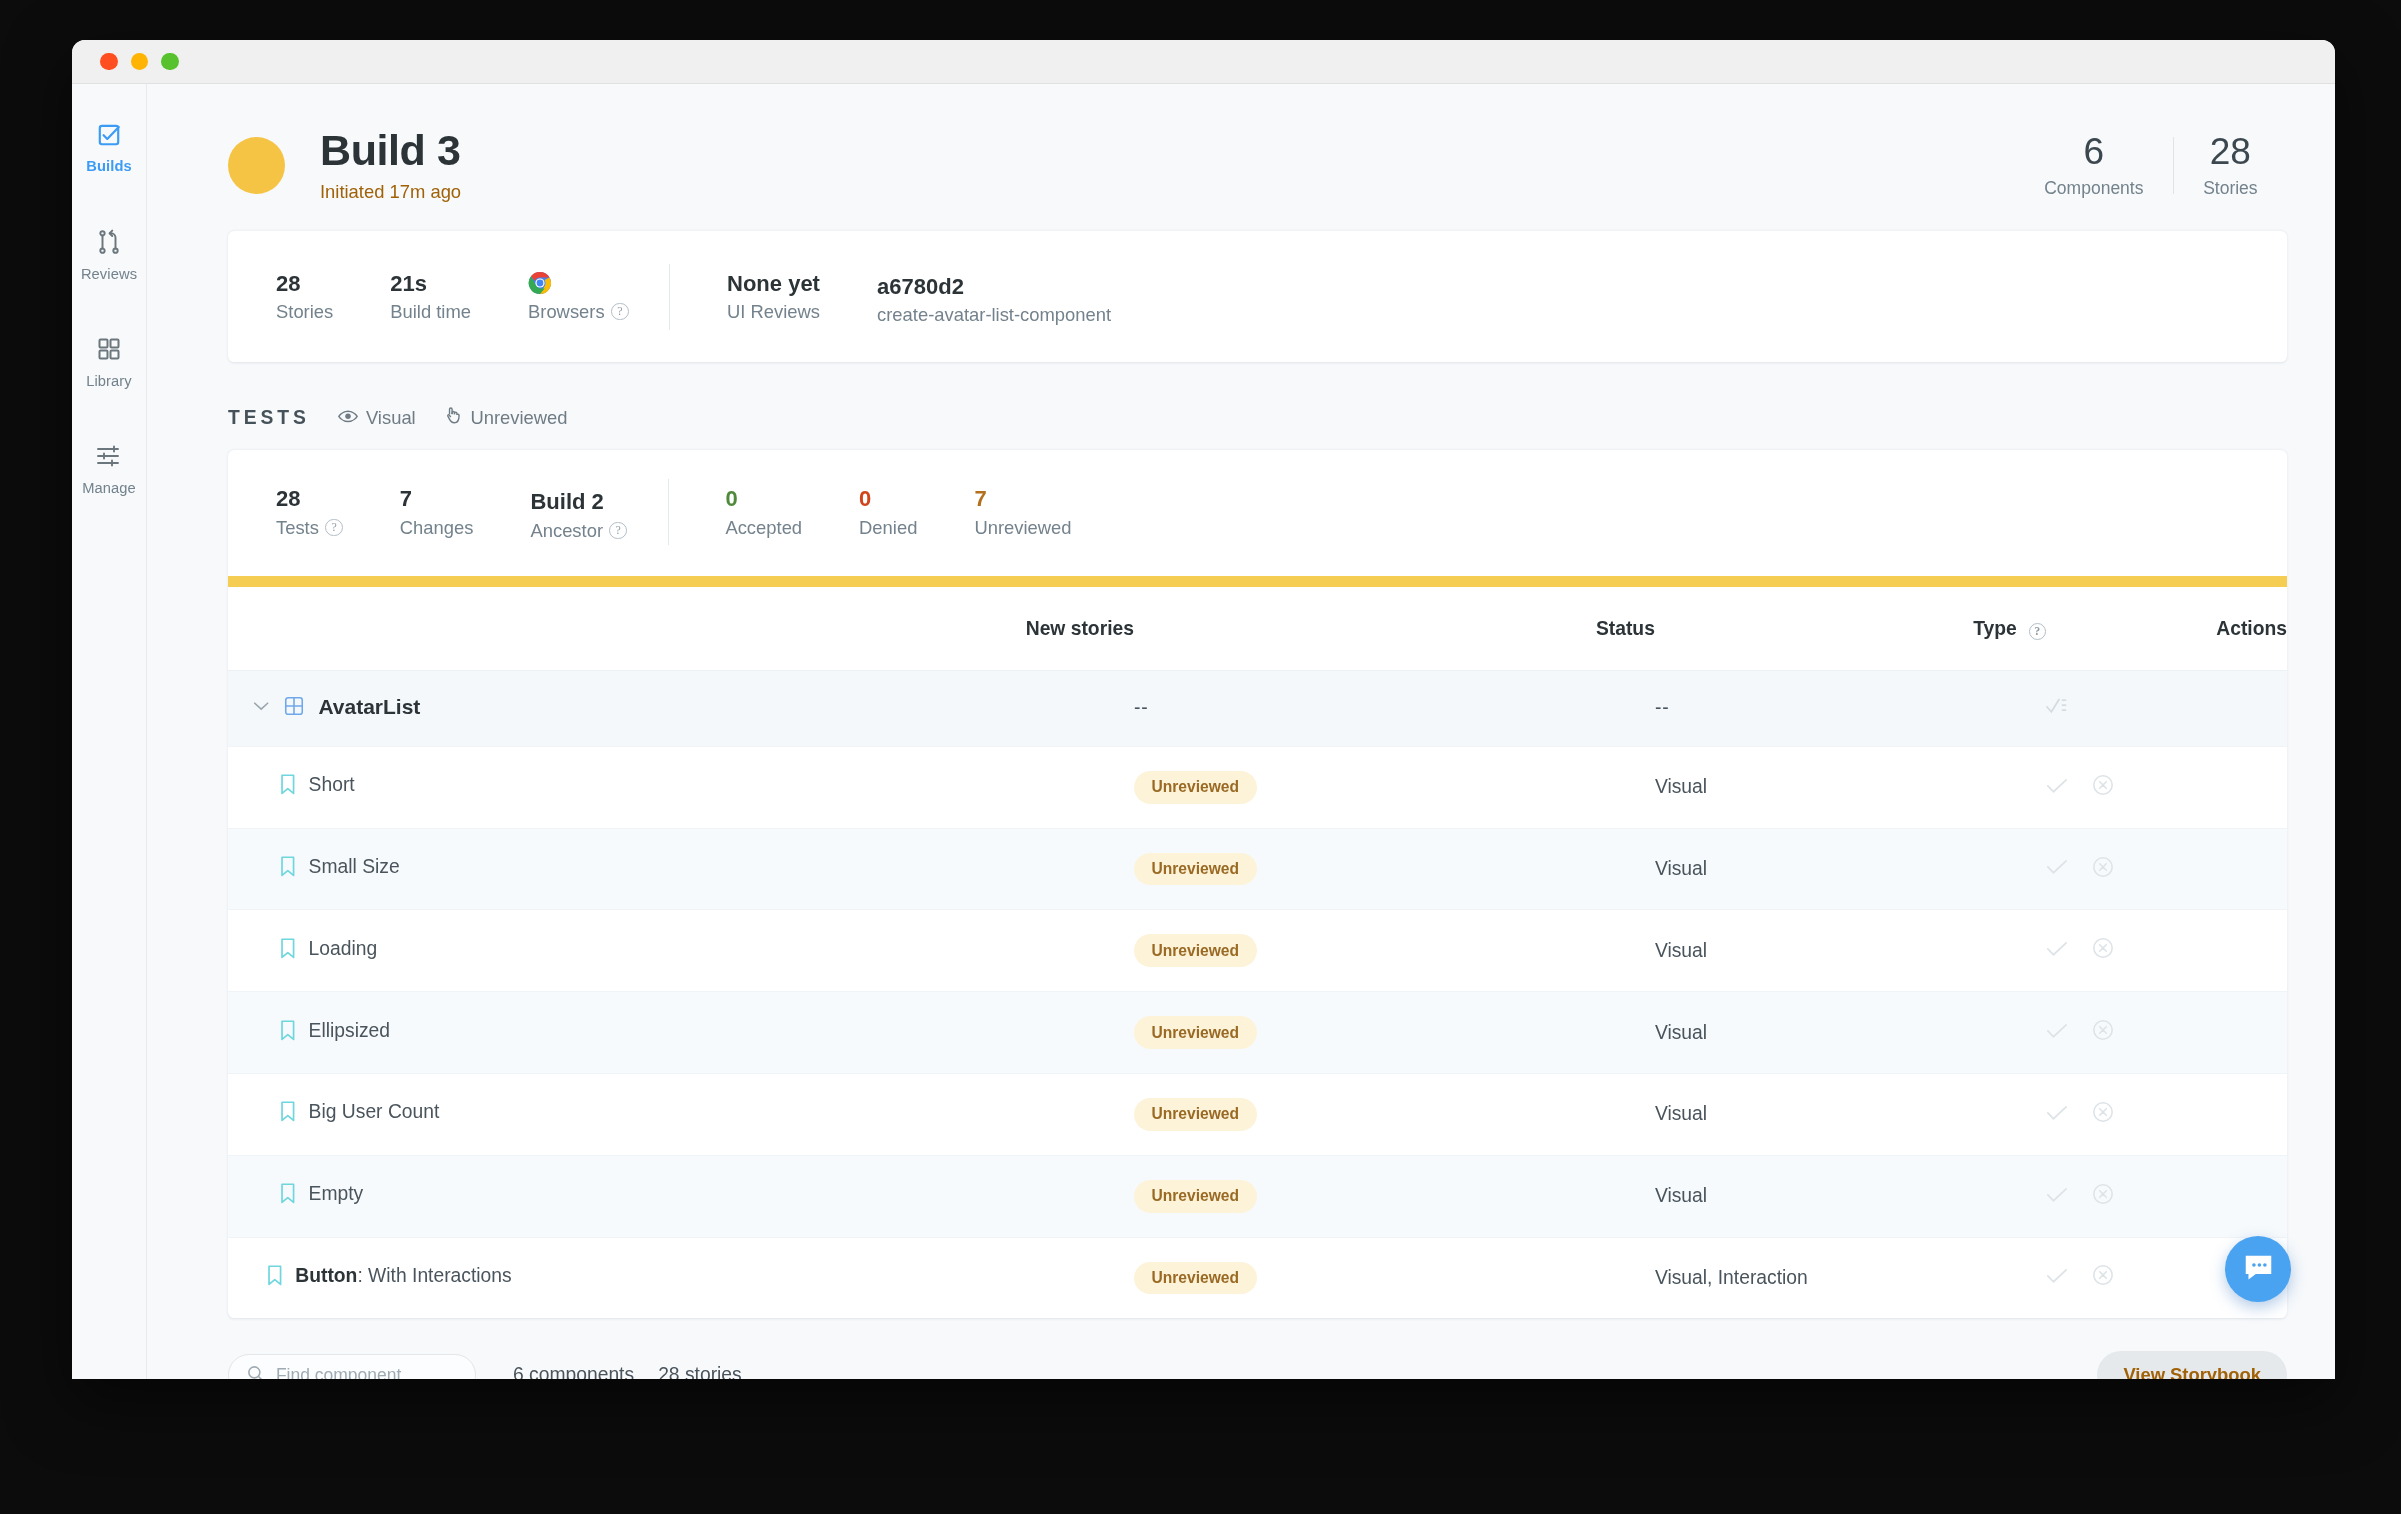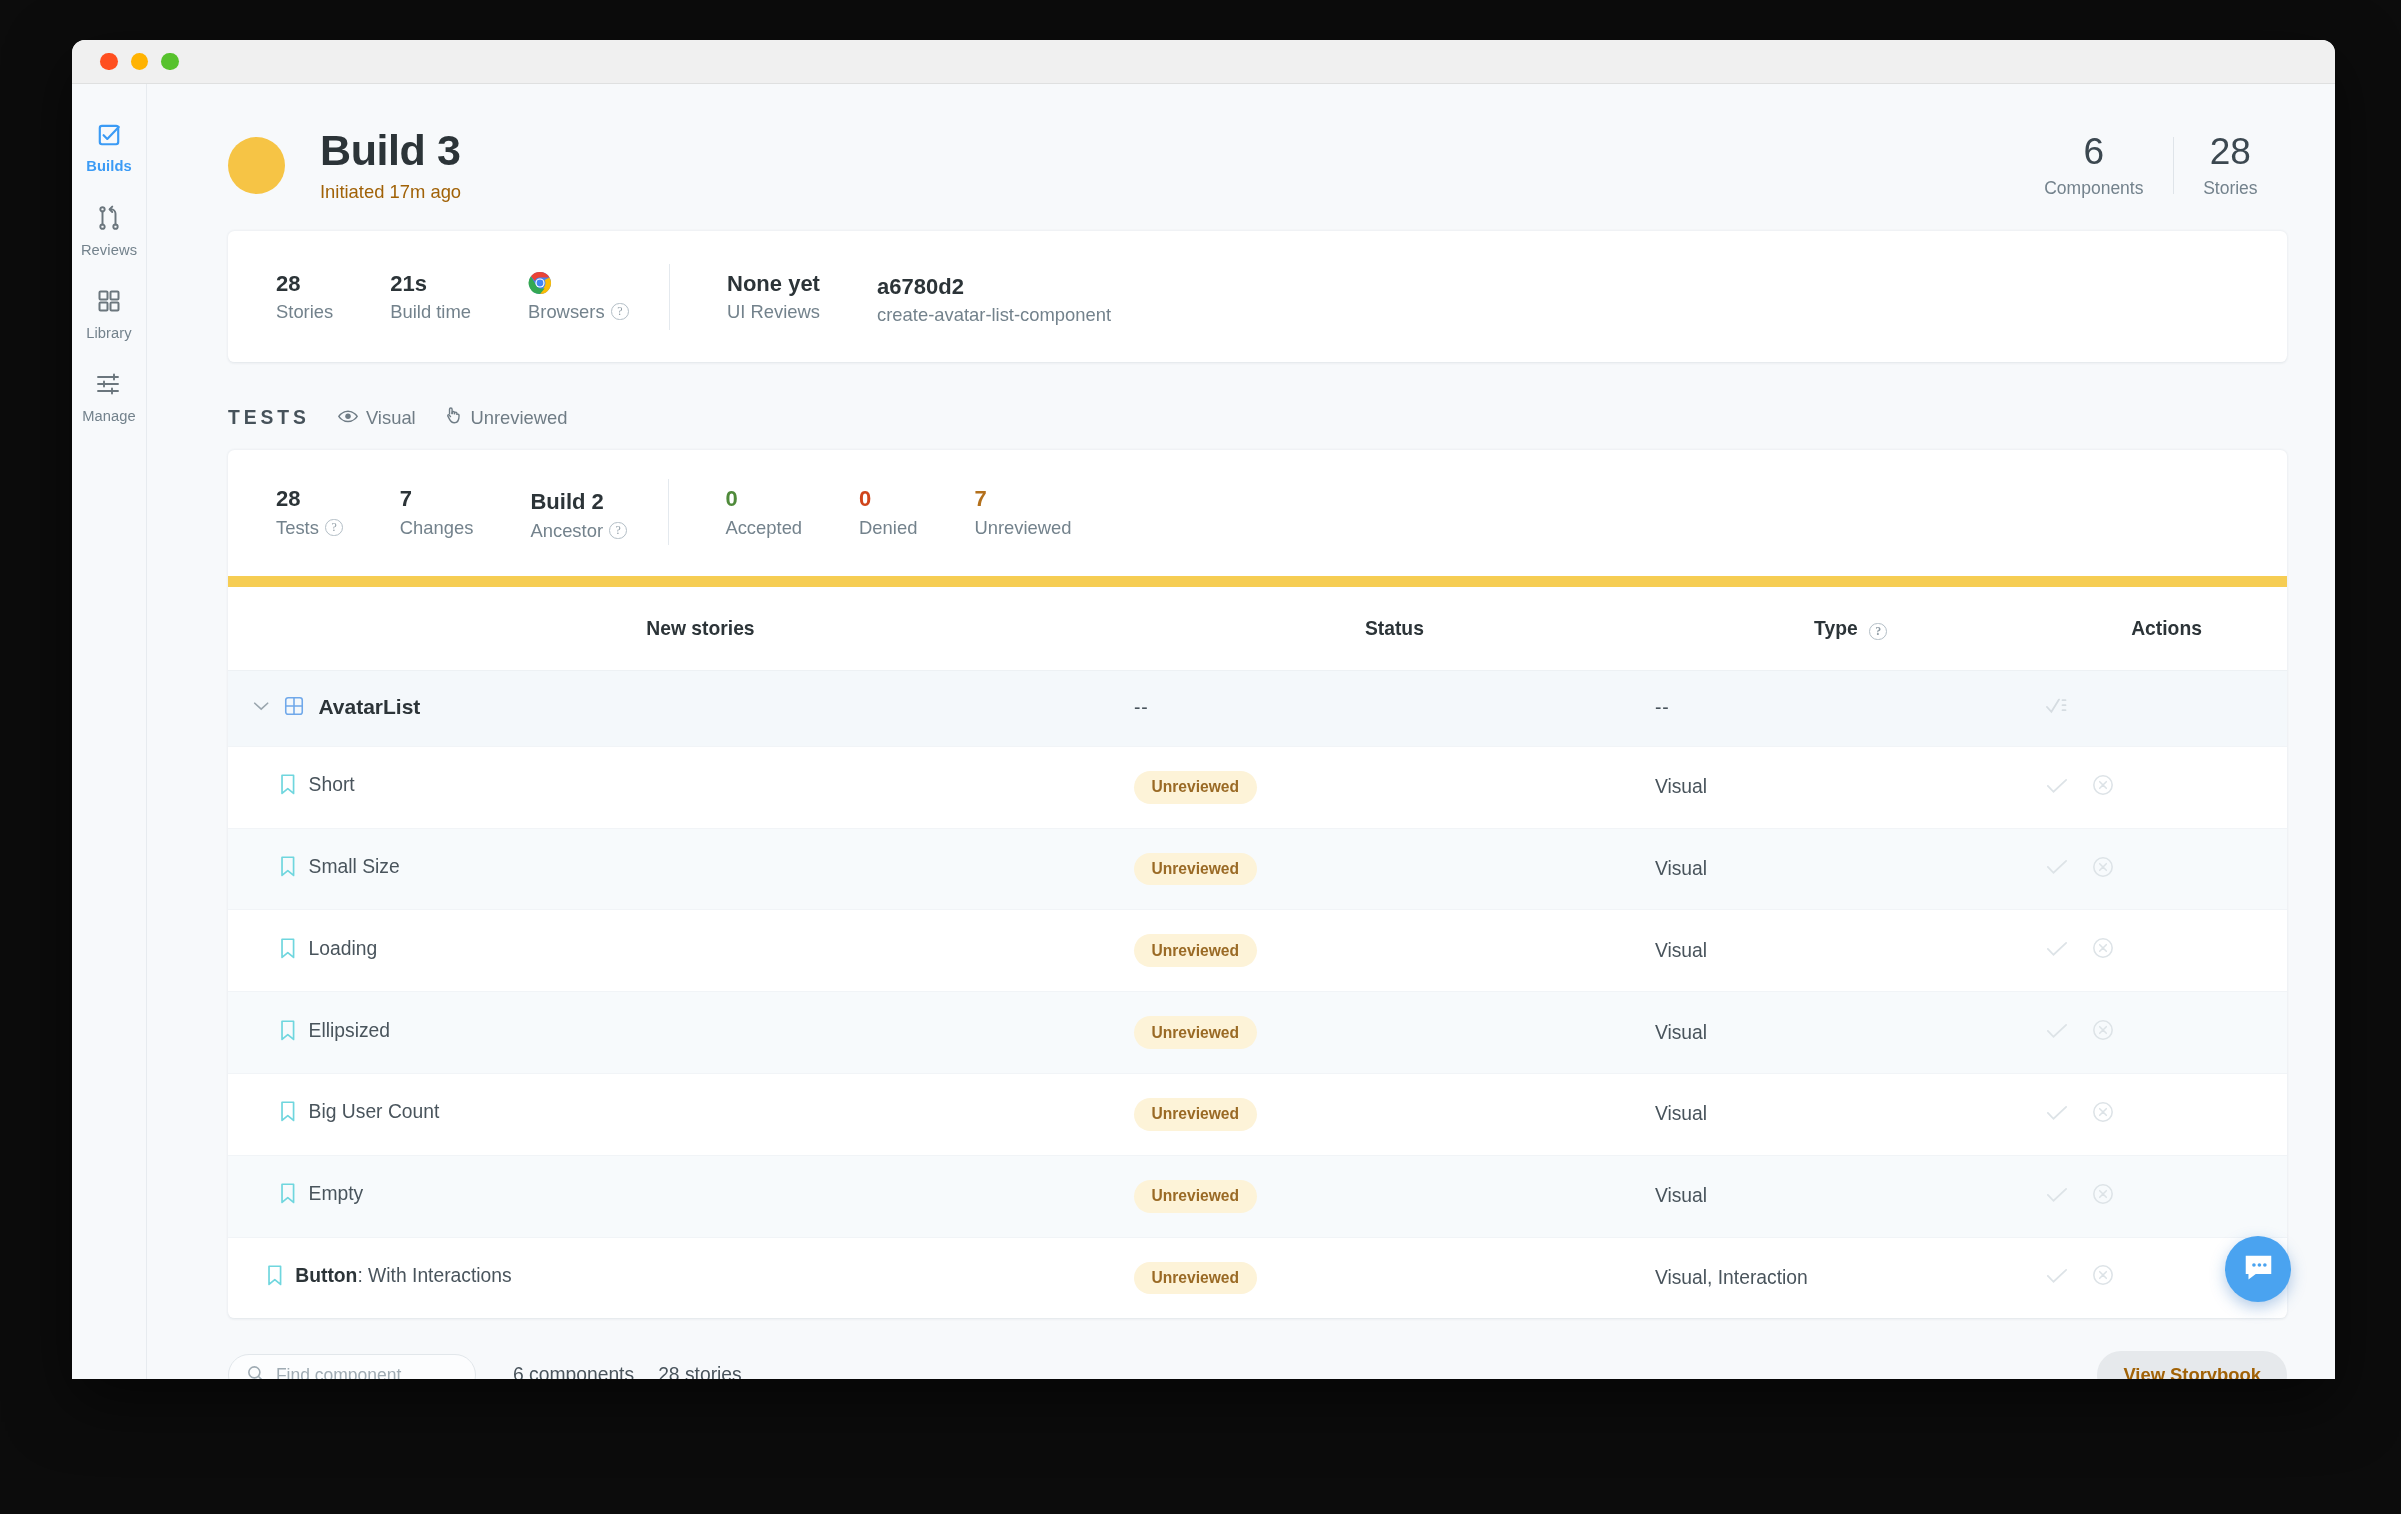--- a/index.html
+++ b/index.html
@@ -47,21 +47,21 @@
   
   .sidebar {
     width: 75px;
     flex: 0 0 75px;
     background: #f7f9fb;
     border-right: 0.9px solid #e7ebef;
     padding-top: 35px;
     display: flex;
     flex-direction: column;
     align-items: center;
-    gap: 28px;
+    gap: 52px;
   }
   .navitem {
     display: flex; flex-direction: column;
     align-items: center; gap: 8.3px;
     cursor: pointer;
     width: 75px;
   }
   .navitem .glyph { height: 31px; display:flex; align-items:center; justify-content:center; }
   .navitem .label {
     font-size: 14.7px; color: #73828c; letter-spacing: 0.1px;
@@ -185,21 +185,21 @@
 
   .yellowbar { height: 11px; background: #f6cd53; }
 
   
   table.tests { width: 100%; border-collapse: collapse; table-layout: fixed; }
   table.tests col.c1 { width: 44%; }
   table.tests col.c2 { width: 25.3%; }
   table.tests col.c3 { width: 19%; }
   table.tests col.c4 { width: 11.7%; }
   table.tests th {
-    text-align: center; font-size: 19.3px; font-weight: bold; color: #2c3438;
+    text-align: right; font-size: 19.3px; font-weight: bold; color: #2c3438;
     padding: 31px 0 29.4px 0;
     border-bottom: 0.9px solid #edf1f4;
   }
   table.tests th.first { padding-left: 39px; }
   table.tests td {
     font-size: 19.3px; color: #49545c;
     padding: 24px 0; vertical-align: middle;
     border-bottom: 0.9px solid #f1f4f7;
   }
   table.tests td.first { padding-left: 24px; }

